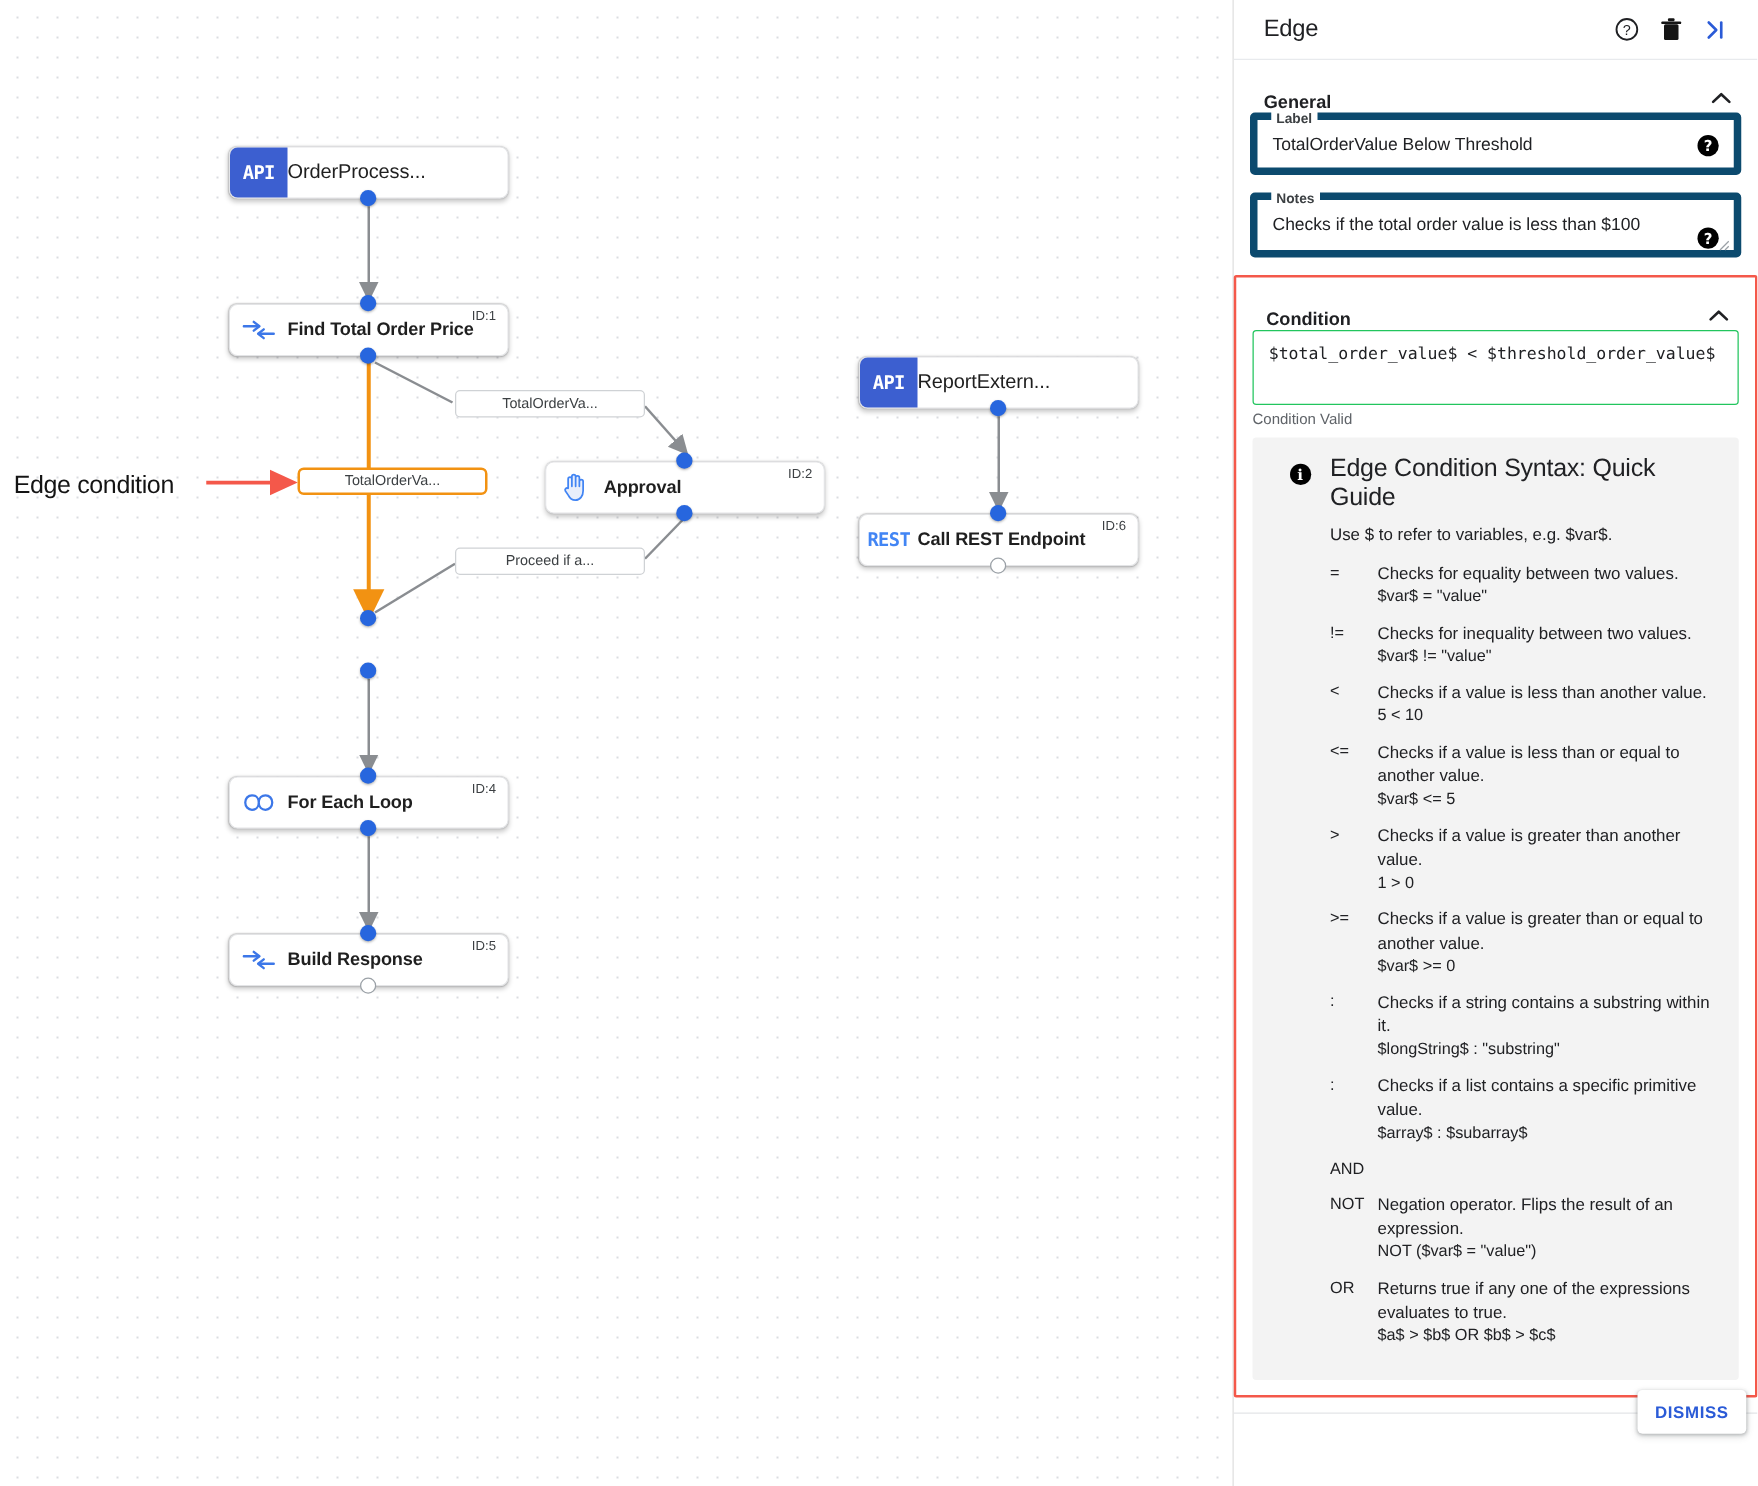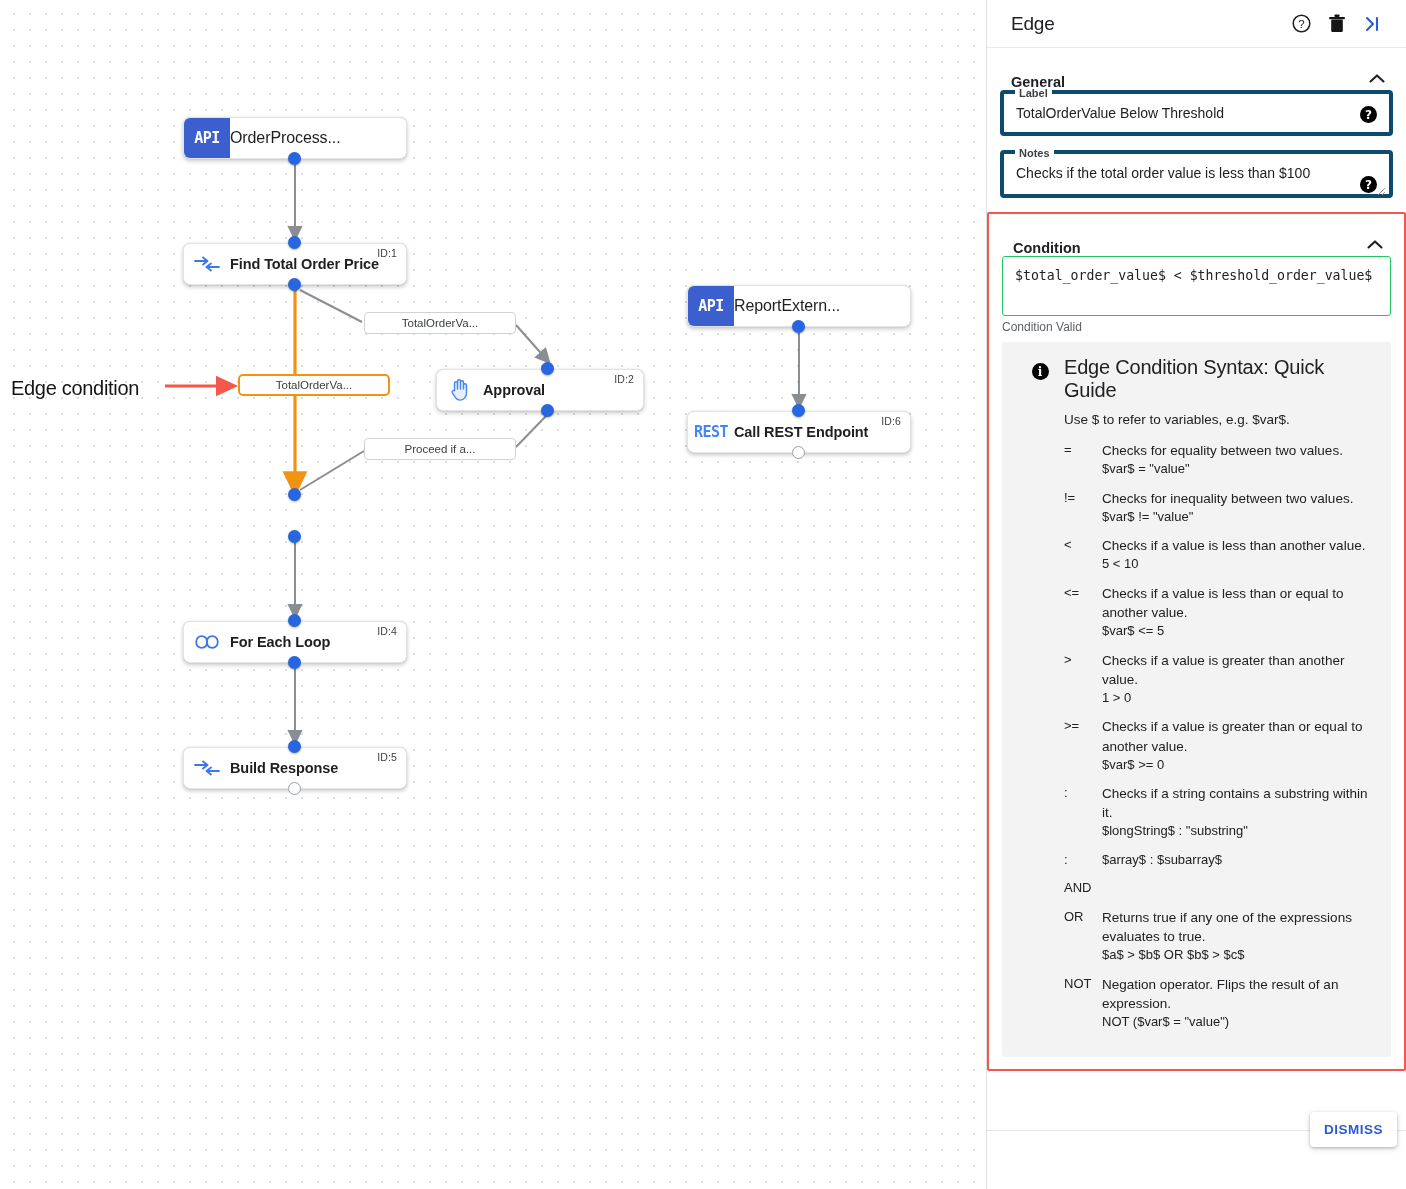--- a/index.html
+++ b/index.html
@@ -152,21 +152,21 @@
     flex: 1;
     font-size: 14.5px;
     font-weight: bold;
     color: #202124;
   }
   .chev { width: 22px; height: 22px; display:flex; align-items:center; justify-content:center; cursor:pointer; }
 
   .field {
     position: relative;
     margin: 0 13px 14px 13px;
-    border: 4px solid #0c4a6e;
+    border: 6px solid #0c4a6e;
     border-radius: 4px;
     background: #fff;
   }
   .field .fl {
     position: absolute;
     top: -7px; left: 11px;
     background: #fff;
     padding: 0 4px;
     font-size: 11px;
     font-weight: bold;
@@ -353,21 +353,21 @@
           <path d="M25,11 L13,11" stroke="#3C77E8" stroke-width="1.9" fill="none" stroke-linecap="round"></path>
           <path d="M17,7.5 L12.5,11 L17,14.5" stroke="#3C77E8" stroke-width="1.9" fill="none" stroke-linecap="round" stroke-linejoin="round"></path>
         </svg>
       </div>
       <div class="nd-title">Find Total Order Price</div>
       <div class="nd-id">ID:1</div>
     </div>
     <div class="port" style="left:288px; top:236px;"></div>
     <div class="port" style="left:288px; top:278px;"></div>
 
-    <div class="node" style="left:436px; top:369px; width:208px;align-items:center;">
+    <div class="node" style="left:436px; top:369px; width:224px;align-items:center;">
       <div class="nd-icon">
         <svg width="22" height="24" viewBox="0 0 22 24">
           <path d="M5.5,12.5 V5.2 a1.5,1.5 0 0 1 3,0 V11 V3.2 a1.5,1.5 0 0 1 3,0 V11 V4.2 a1.5,1.5 0 0 1 3,0 V11 V7.2 a1.5,1.5 0 0 1 3,0 V14.5 c0,4.2 -2.4,7.6 -6.2,7.6 c-3.1,0 -4.6,-1.7 -5.6,-3.8 L3.2,14.6 a1.55,1.55 0 0 1 2.3,-1.9 z" fill="#E8EEFB" stroke="#4285F4" stroke-width="1.4" stroke-linejoin="round"></path>
         </svg>
       </div>
       <div class="nd-title">Approval</div>
       <div class="nd-id">ID:2</div>
     </div>
     <div class="port" style="left:541px; top:362px;"></div>
     <div class="port" style="left:541px; top:404px;"></div>
@@ -545,40 +545,41 @@
               <div class="op-row">
                 <div class="op-key">:</div>
                 <div class="op-txt">
                   <div class="op-desc">Checks if a string contains a substring within it.</div>
                   <div class="op-ex">$longString$ : "substring"</div>
                 </div>
               </div>
               <div class="op-row">
                 <div class="op-key">:</div>
                 <div class="op-txt">
+                  <div class="op-desc">Checks if a list contains a specific primitive value.</div>
                   <div class="op-ex">$array$ : $subarray$</div>
                 </div>
               </div>
               <div class="op-row">
                 <div class="op-key">AND</div>
+              </div>
+              <div class="op-row">
+                <div class="op-key">NOT</div>
+                <div class="op-txt">
+                  <div class="op-desc">Negation operator. Flips the result of an expression.</div>
+                  <div class="op-ex">NOT ($var$ = "value")</div>
+                </div>
               </div>
               <div class="op-row">
                 <div class="op-key">OR</div>
                 <div class="op-txt">
                   <div class="op-desc">Returns true if any one of the expressions evaluates to true.</div>
                   <div class="op-ex">$a$ &gt; $b$ OR $b$ &gt; $c$</div>
                 </div>
               </div>
-              <div class="op-row">
-                <div class="op-key">NOT</div>
-                <div class="op-txt">
-                  <div class="op-desc">Negation operator. Flips the result of an expression.</div>
-                  <div class="op-ex">NOT ($var$ = "value")</div>
-                </div>
-              </div>
             </div>
         </div>
       </div>
     </div>
 
     <div id="panel-footer">
       <button id="dismiss-btn">DISMISS</button>
     </div>
 
   </div>

